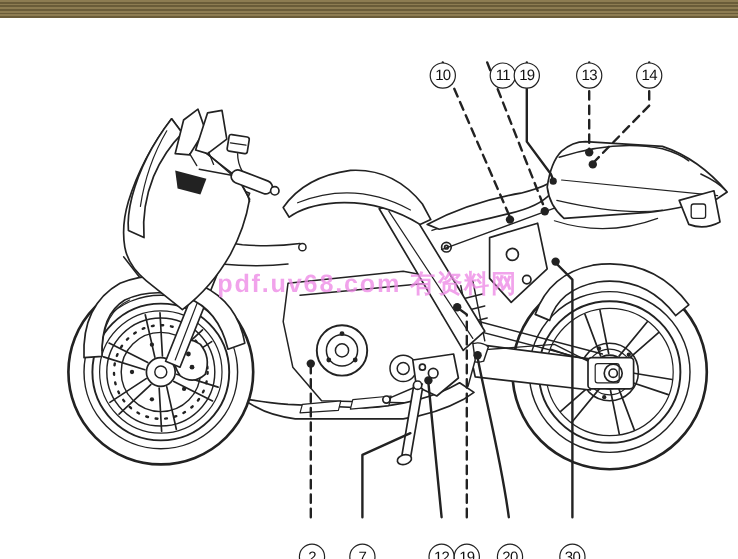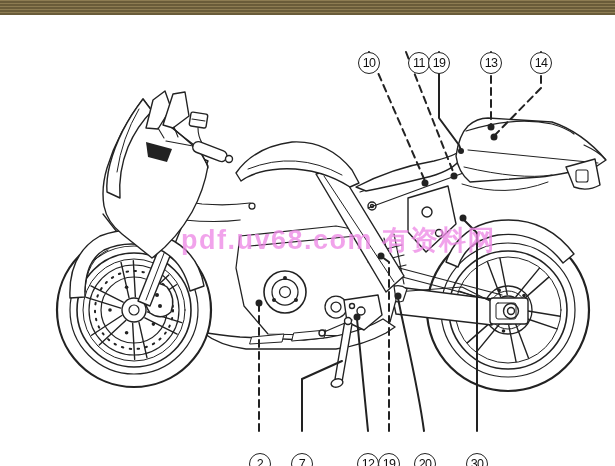--- a/index.html
+++ b/index.html
@@ -12,21 +12,21 @@
     background:repeating-linear-gradient(180deg,#8d7c52 0 1.5px,#6a5c39 1.5px 3px);
   }
   .diagram-svg{position:absolute;left:0;top:0;}
   .callout{
     position:absolute;width:22px;height:22px;box-sizing:border-box;
     border:1.7px solid #222;border-radius:50%;background:#fff;
     display:flex;align-items:center;justify-content:center;
     font-size:12.5px;letter-spacing:-0.6px;color:#111;margin-top:22px;
   }
   .watermark{
-    position:absolute;left:181px;top:222px;font-size:27px;font-weight:bold;
+    position:absolute;left:181px;top:222px;font-size:21px;font-weight:bold;
     color:#ee8ae6;opacity:.78;letter-spacing:1.5px;white-space:nowrap;pointer-events:none;
   }
   svg path,svg circle,svg line,svg rect,svg ellipse{vector-effect:non-scaling-stroke;}
 </style>
 </head>
 <body>
 
 <div class="stage">
 
   <div class="topbar"></div>

